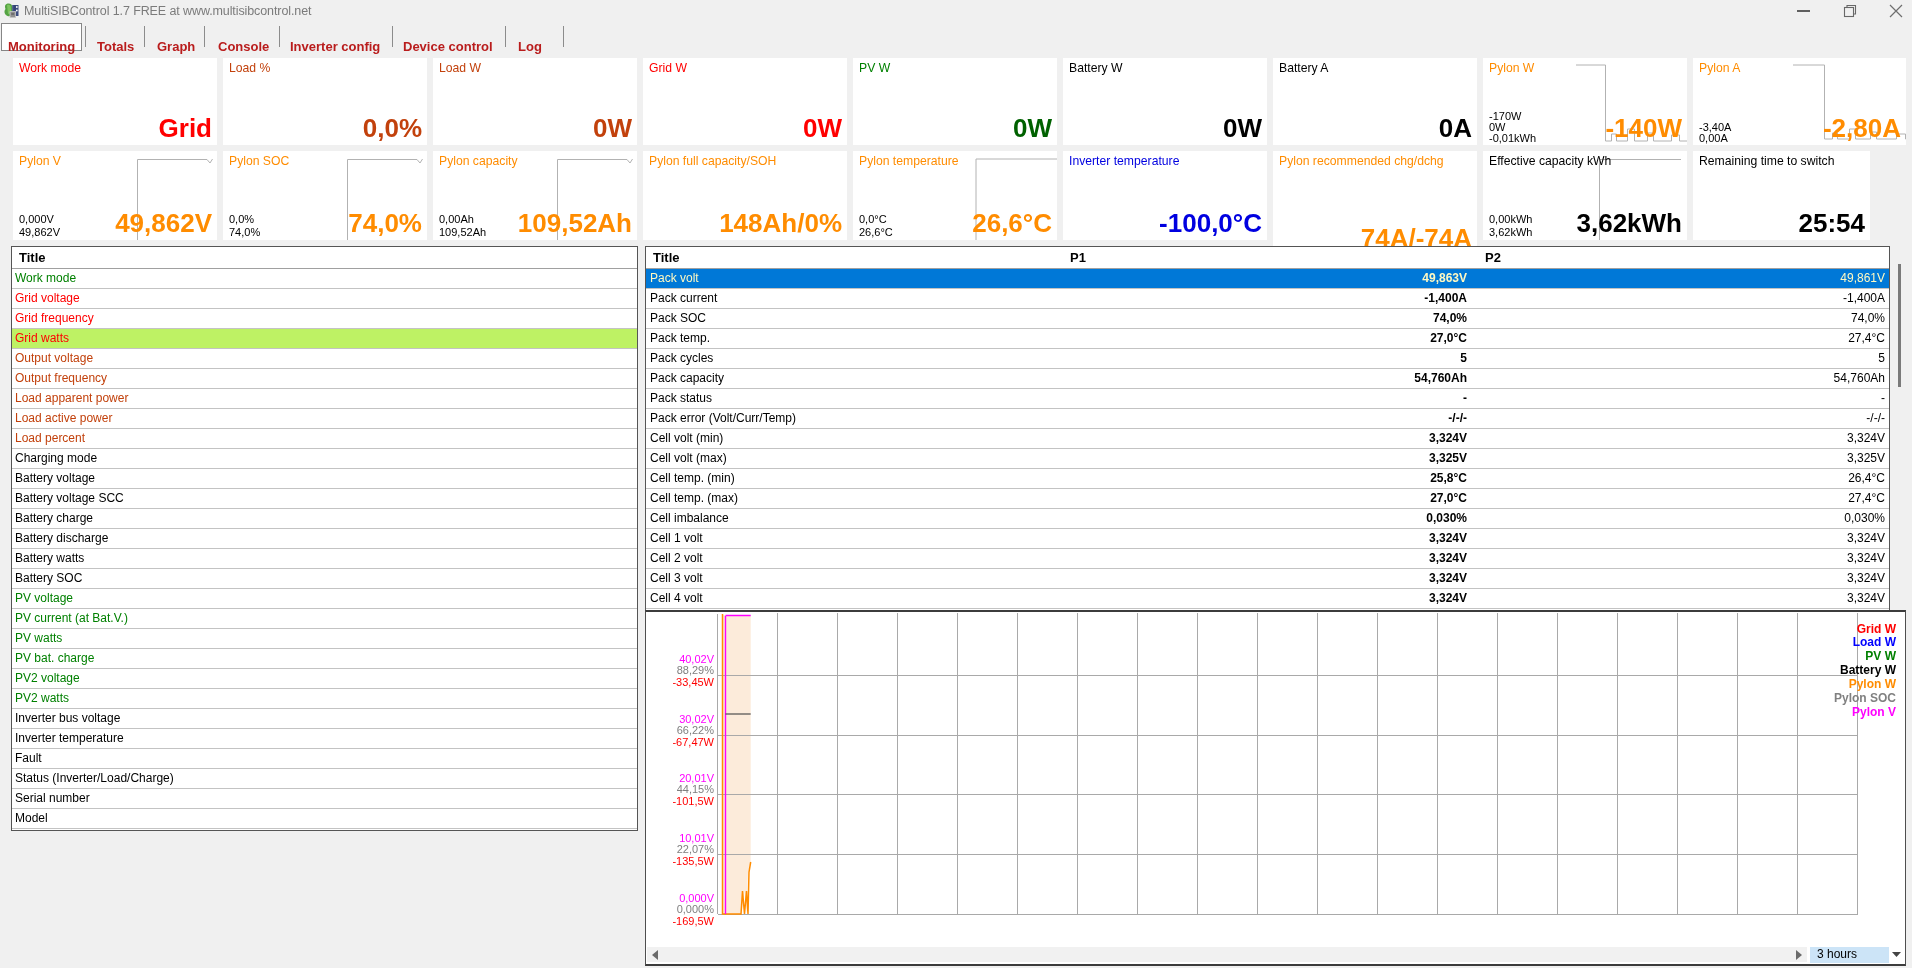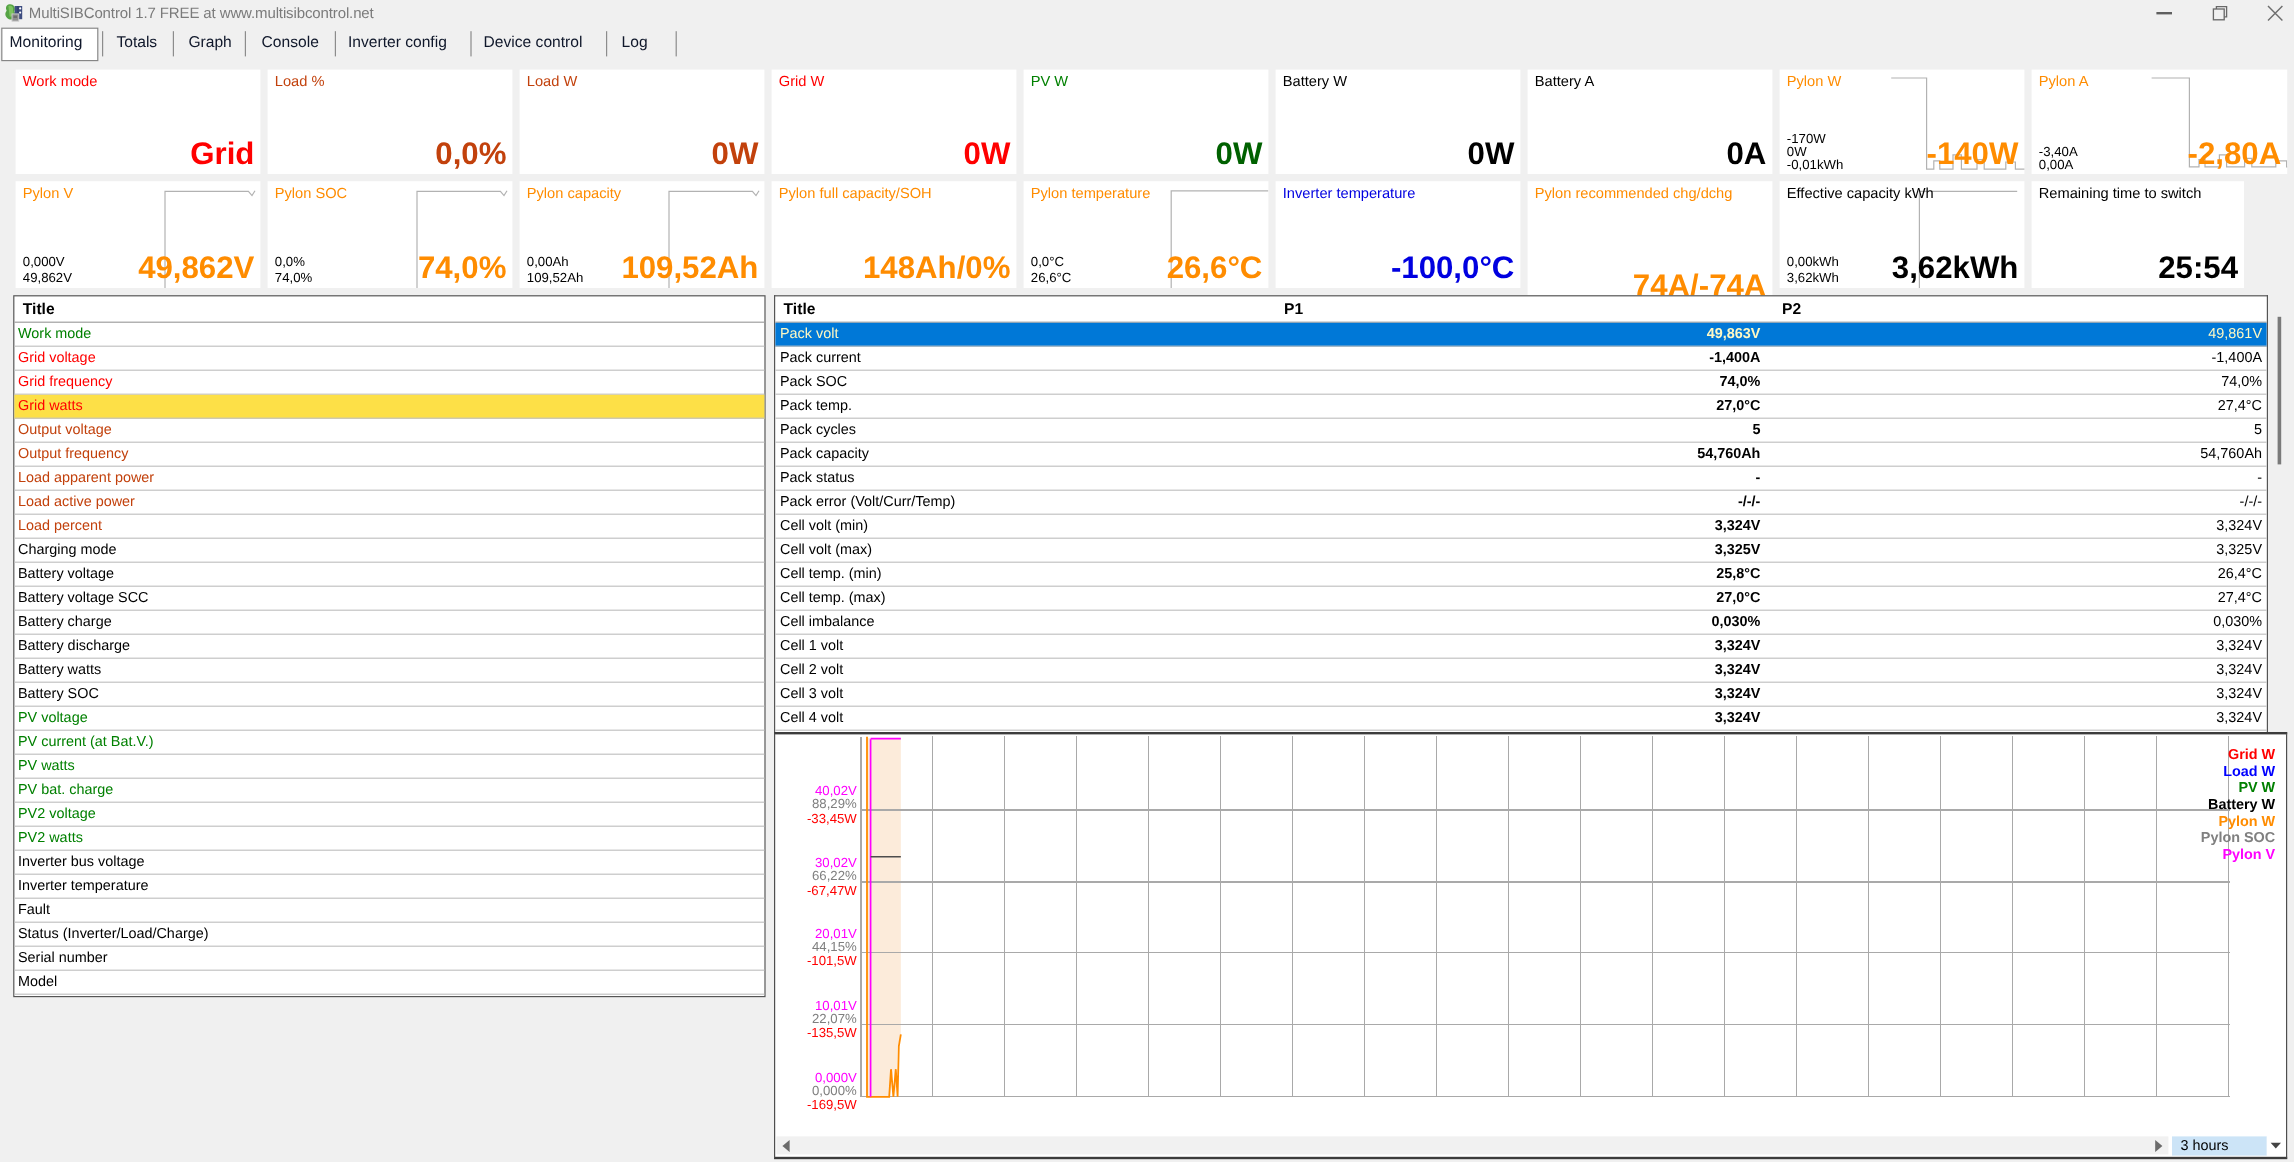--- a/index.html
+++ b/index.html
@@ -5,38 +5,38 @@
 html,body {width:1912px;height:968px;overflow:hidden;background:#f0f0f0;
   font-family:"Liberation Sans",sans-serif;-webkit-font-smoothing:antialiased}
 .abs {position:absolute}
 .r {color:#ff0000} .b {color:#c2410c} .g {color:#008000} .g2 {color:#006100}
 .k {color:#000} .o {color:#ff8c00} .b2 {color:#0000e0}
 
 #titlebar {position:absolute;left:0;top:0;width:1912px;height:23px;background:#f0f0f0}
 #title {position:absolute;left:24px;top:4px;font-size:12.5px;color:#7b7b7b;letter-spacing:-0.1px}
 
 #tabbar {position:absolute;left:0;top:23px;width:1912px;height:29px;background:#f0f0f0}
-.tab {position:absolute;top:4px;font-size:13px;font-weight:normal;color:#0f172a}
+.tab {position:absolute;top:16px;font-size:13px;font-weight:bold;color:#b91c1c}
 .tsep {position:absolute;top:3px;width:1px;height:21px;background:#8c8c8c}
 #activetab {position:absolute;left:1px;top:0px;width:81px;height:28px;background:#fff;
   border:1px solid #868686}
 
 .card {position:absolute;background:#fff}
 .lbl {position:absolute;left:6px;top:3px;font-size:12.2px;white-space:nowrap}
 .val {position:absolute;right:5px;bottom:1px;font-size:26px;font-weight:bold;white-space:nowrap}
 .stats {position:absolute;left:6px;bottom:1px;font-size:11px;color:#000;white-space:nowrap}
 .spk {position:absolute;left:0;top:0}
 
 .tbl {position:absolute;background:#fff;border:1px solid #555}
 .thead {height:22px;border-bottom:1px solid #a0a0a0;font-size:13px;font-weight:bold;
   line-height:22px;position:relative}
 .trow {height:20px;border-bottom:1px solid #c3c3c3;font-size:12px;line-height:19px;
   position:relative;white-space:nowrap}
 .trow span {position:absolute;left:3px;top:0}
-.selrow {background:#fde047}
+.selrow {background:#bef264}
 .rrow .c0 {left:4px}
 .rrow .c1 {left:auto;right:422px;font-weight:bold}
 .rrow .c2 {left:auto;right:4px;font-weight:normal}
 .rrow .c1,.rrow .c2 {text-align:right}
 .rsel {background:#0078d7;color:#fef9c3}
 .cline {position:absolute;top:0;width:1px;background:#c3c3c3;z-index:-1}
 
 #graph {position:absolute;left:645px;top:610px;width:1261px;height:356px;background:#fff;
   border:1px solid #4e4e4e;border-top:2px solid #3c3c3c;border-bottom:2px solid #3c3c3c}
 .gl {stroke:#a9a9a9;stroke-width:1;shape-rendering:crispEdges}

